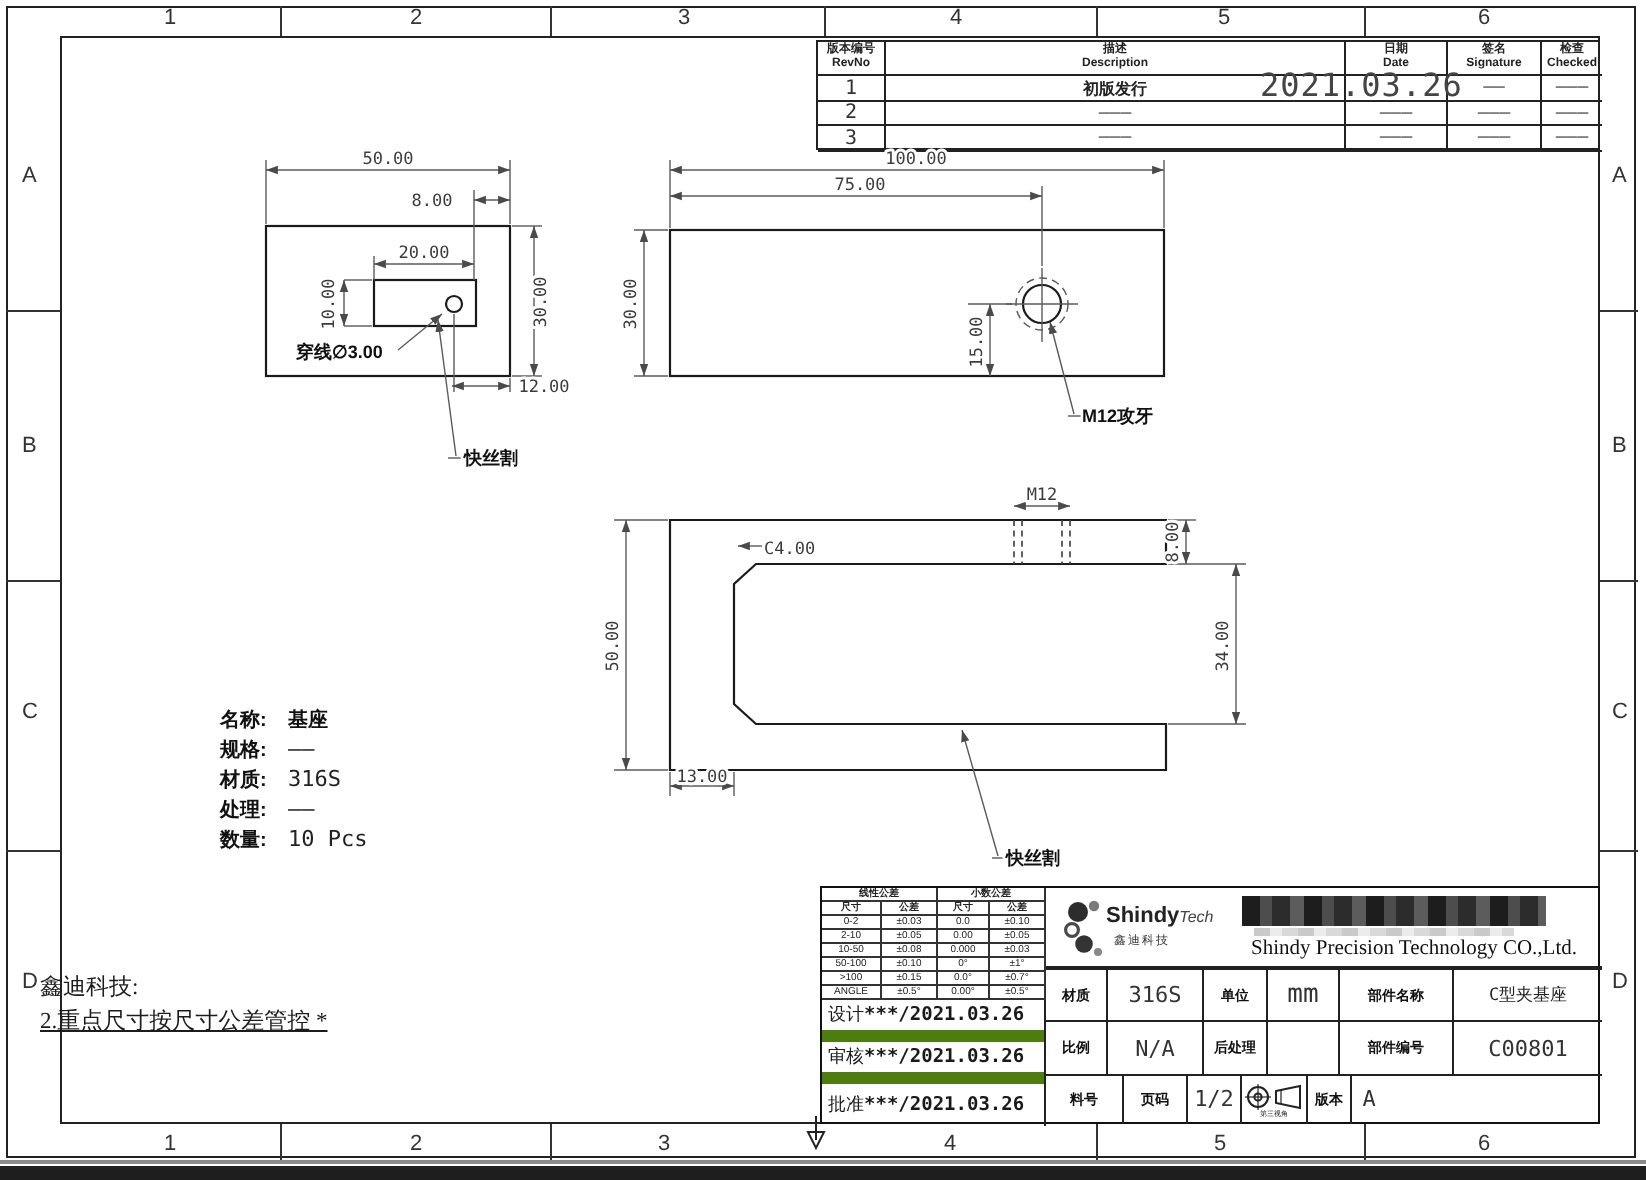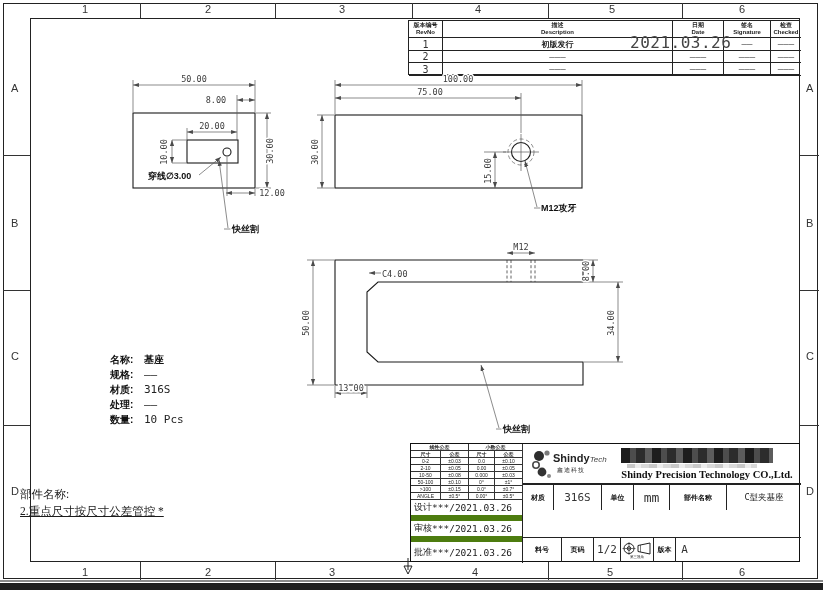--- a/index.html
+++ b/index.html
@@ -45,31 +45,31 @@
     grid-template-columns:30px 28px 26px 28px;grid-template-rows:7px 7px repeat(6,7px);
     border-right:1px solid #222;border-bottom:1px solid #222;box-sizing:border-box;}
   #tol-table>div{border-right:1px solid #333;border-bottom:1px solid #333;font-size:5px;
     line-height:6.5px;text-align:center;overflow:hidden;color:#222;box-sizing:border-box;}
   .tol-g{grid-column:span 2;font-weight:bold;}
   .tol-s{font-weight:bold;}
   #signoff{left:0;top:56px;width:112px;height:63px;border-right:1px solid #222;box-sizing:border-box;}
   .so-row{height:21px;border-bottom:6px solid #4d7c0f;box-sizing:border-box;display:flex;
     align-items:center;padding-left:3px;font-size:9px;white-space:nowrap;color:#1a1a1a;}
   .so-row:last-child{border-bottom:none;}
-  .so-val{font-family:"DejaVu Sans Mono",monospace;font-size:9.5px;}
+  .so-val{font-family:"DejaVu Sans Mono",monospace;font-size:9.5px;font-weight:bold;}
   #logo-cell{left:112px;top:0;width:278px;height:40px;border-bottom:1px solid #222;box-sizing:border-box;}
   #brand-text{left:30px;top:8px;font-size:11px;font-weight:bold;color:#222;}
   #brand-suffix{font-size:8px;font-style:italic;font-weight:normal;color:#444;}
   #brand-cn{left:34px;top:22px;font-size:6px;letter-spacing:1px;color:#333;}
   .redact{left:98px;top:4px;width:152px;height:15px;
     background:repeating-linear-gradient(90deg,#1d1d1d 0 9px,#4d4d4d 9px 15px,#2c2c2c 15px 24px,#5c5c5c 24px 31px);}
   .redact2{left:104px;top:20px;width:130px;height:4px;
     background:repeating-linear-gradient(90deg,#c9c9c9 0 8px,#ececec 8px 14px,#d9d9d9 14px 22px);}
   #company-name{left:90px;top:25px;width:188px;text-align:center;
-    font-family:"Liberation Serif",serif;font-weight:bold;font-size:10.5px;color:#111;white-space:nowrap;}
+    font-family:"Liberation Serif",serif;font-weight:normal;font-size:10.5px;color:#111;white-space:nowrap;}
   .f-row{left:112px;width:278px;display:flex;box-sizing:border-box;border-top:1px solid #222;}
   .fcell{border-left:1px solid #222;box-sizing:border-box;display:flex;align-items:center;
     justify-content:center;overflow:hidden;}
   .fcell:first-child{border-left:none;}
   .flab{font-size:7px;font-weight:bold;color:#111;}
   .fval{font-family:"DejaVu Sans Mono",monospace;font-size:11px;color:#333;}
   .fval-sm{font-family:"DejaVu Sans Mono",monospace;font-size:8.5px;color:#222;}
   #proj-caption{font-size:3.5px;color:#222;text-align:center;line-height:3.5px;}
 
   
@@ -288,21 +288,21 @@
       <span class="pi-lab">处理:</span>
       <span class="pi-val">——</span>
     </div>
     <div class="pi-row">
       <span class="pi-lab">数量:</span>
       <span class="pi-val">10 Pcs</span>
     </div>
   </div>
 
   <div class="abs" id="tech-req">
-    <div>部件名称:</div>
+    <div>鑫迪科技:</div>
     <div class="underl">2.重点尺寸按尺寸公差管控 *</div>
   </div>
 
   <div class="abs" id="title-block">
 
     <div class="abs" id="tol-table">
       <div class="tol-g">线性公差</div>
       <div class="tol-g">小数公差</div>
       <div class="tol-s">尺寸</div>
       <div class="tol-s">公差</div>
@@ -380,20 +380,40 @@
           <span class="fval" style="font-size:13px">mm</span>
         </div>
       <div class="fcell" style="width:57px">
           <span class="flab">部件名称</span>
         </div>
       <div class="fcell" style="width:75px">
           <span class="fval-sm">C型夹基座</span>
         </div>
     </div>
 
+    <div class="abs f-row" style="top:66px;height:27px">
+      <div class="fcell" style="width:30px">
+          <span class="flab">比例</span>
+        </div>
+      <div class="fcell" style="width:48px">
+          <span class="fval">N/A</span>
+        </div>
+      <div class="fcell" style="width:32px">
+          <span class="flab">后处理</span>
+        </div>
+      <div class="fcell" style="width:36px">
+          <span class="fval"></span>
+        </div>
+      <div class="fcell" style="width:57px">
+          <span class="flab">部件编号</span>
+        </div>
+      <div class="fcell" style="width:75px">
+          <span class="fval">C00801</span>
+        </div>
+    </div>
 
     <div class="abs f-row" style="top:93px;height:24.5px">
       <div class="fcell" style="width:38px">
           <span class="flab">料号</span>
         </div>
       <div class="fcell" style="width:32px">
           <span class="flab">页码</span>
         </div>
       <div class="fcell" style="width:27px">
           <span class="fval">1/2</span>

